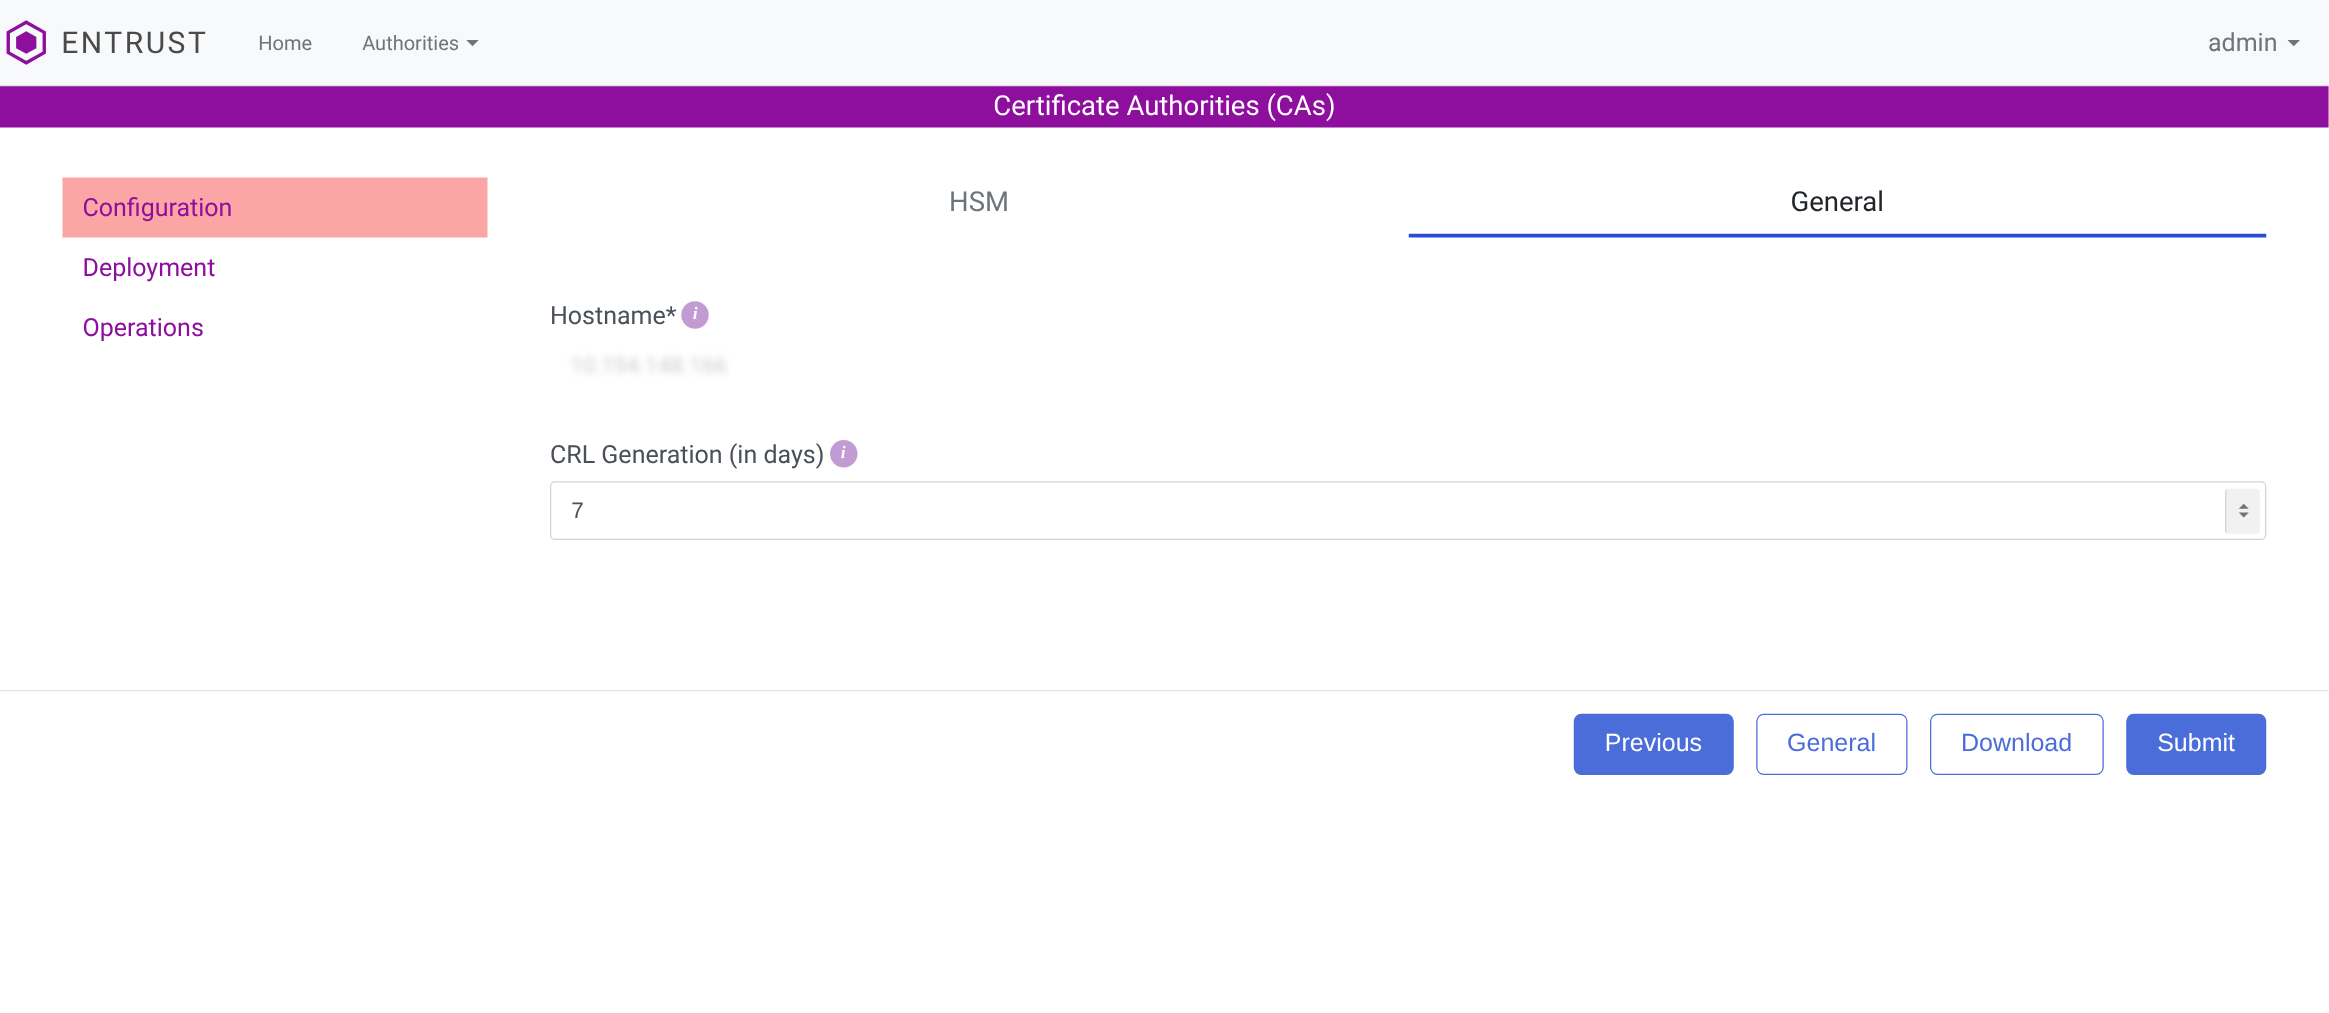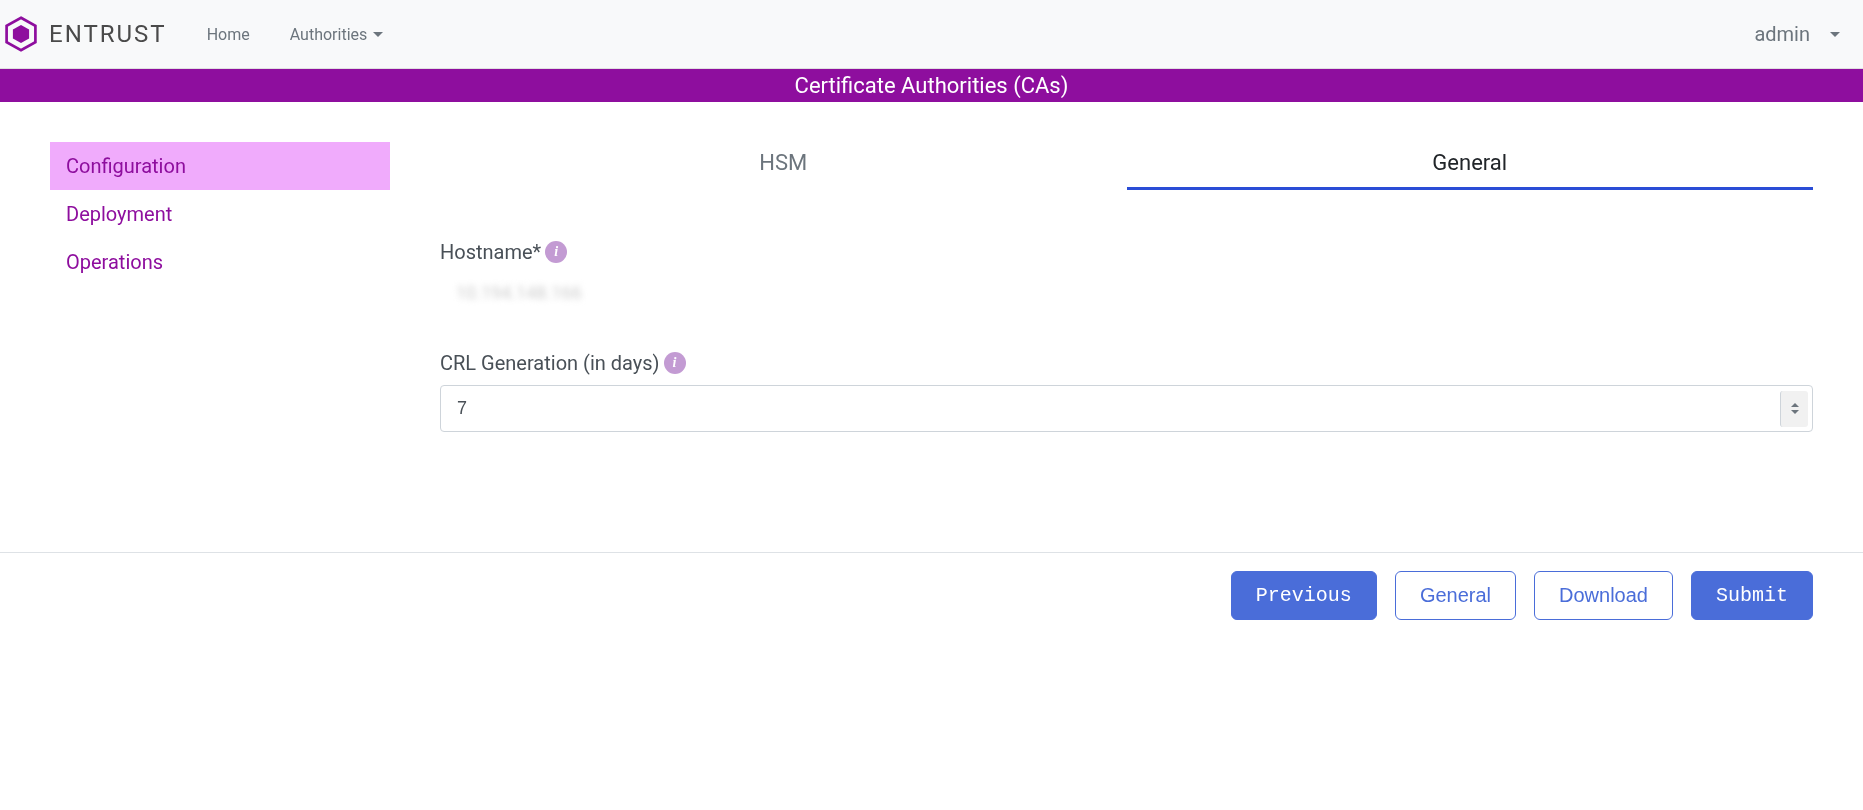--- a/index.html
+++ b/index.html
@@ -48,21 +48,21 @@
       display: flex;
       align-items: center;
       gap: 6px;
     }
     .nav-right {
       font-size: 20px;
       color: #6c757d;
       cursor: pointer;
       display: flex;
       align-items: center;
-      gap: 20px;
+      gap: 8px;
       margin-right: 20px;
     }
     .caret-down {
       width: 0;
       height: 0;
       border-left: 5px solid transparent;
       border-right: 5px solid transparent;
       border-top: 5px solid #6c757d;
       display: inline-block;
     }
@@ -81,21 +81,21 @@
       width: 340px;
       flex-shrink: 0;
     }
     .sidebar-item {
       padding: 12px 16px;
       font-size: 20px;
       color: #8e0e9e;
       cursor: pointer;
     }
     .sidebar-item.active {
-      background: #f0abfc;
+      background: #fca5a5;
     }
     .content {
       flex: 1;
       padding-left: 50px;
     }
     .tabs {
       display: flex;
       margin-bottom: 50px;
     }
     .tab {
@@ -199,21 +199,20 @@
       padding: 12px 24px;
       font-size: 20px;
       border-radius: 6px;
       cursor: pointer;
       border: 1px solid transparent;
     }
     .btn-primary {
       background: #4a6dd9;
       color: #fff;
       border-color: #4a6dd9;
-      font-family: Liberation Mono, monospace;
     }
     .btn-outline {
       background: #fff;
       color: #4a6dd9;
       border-color: #4a6dd9;
     }
   </style>
 </head>
 <body>
 

